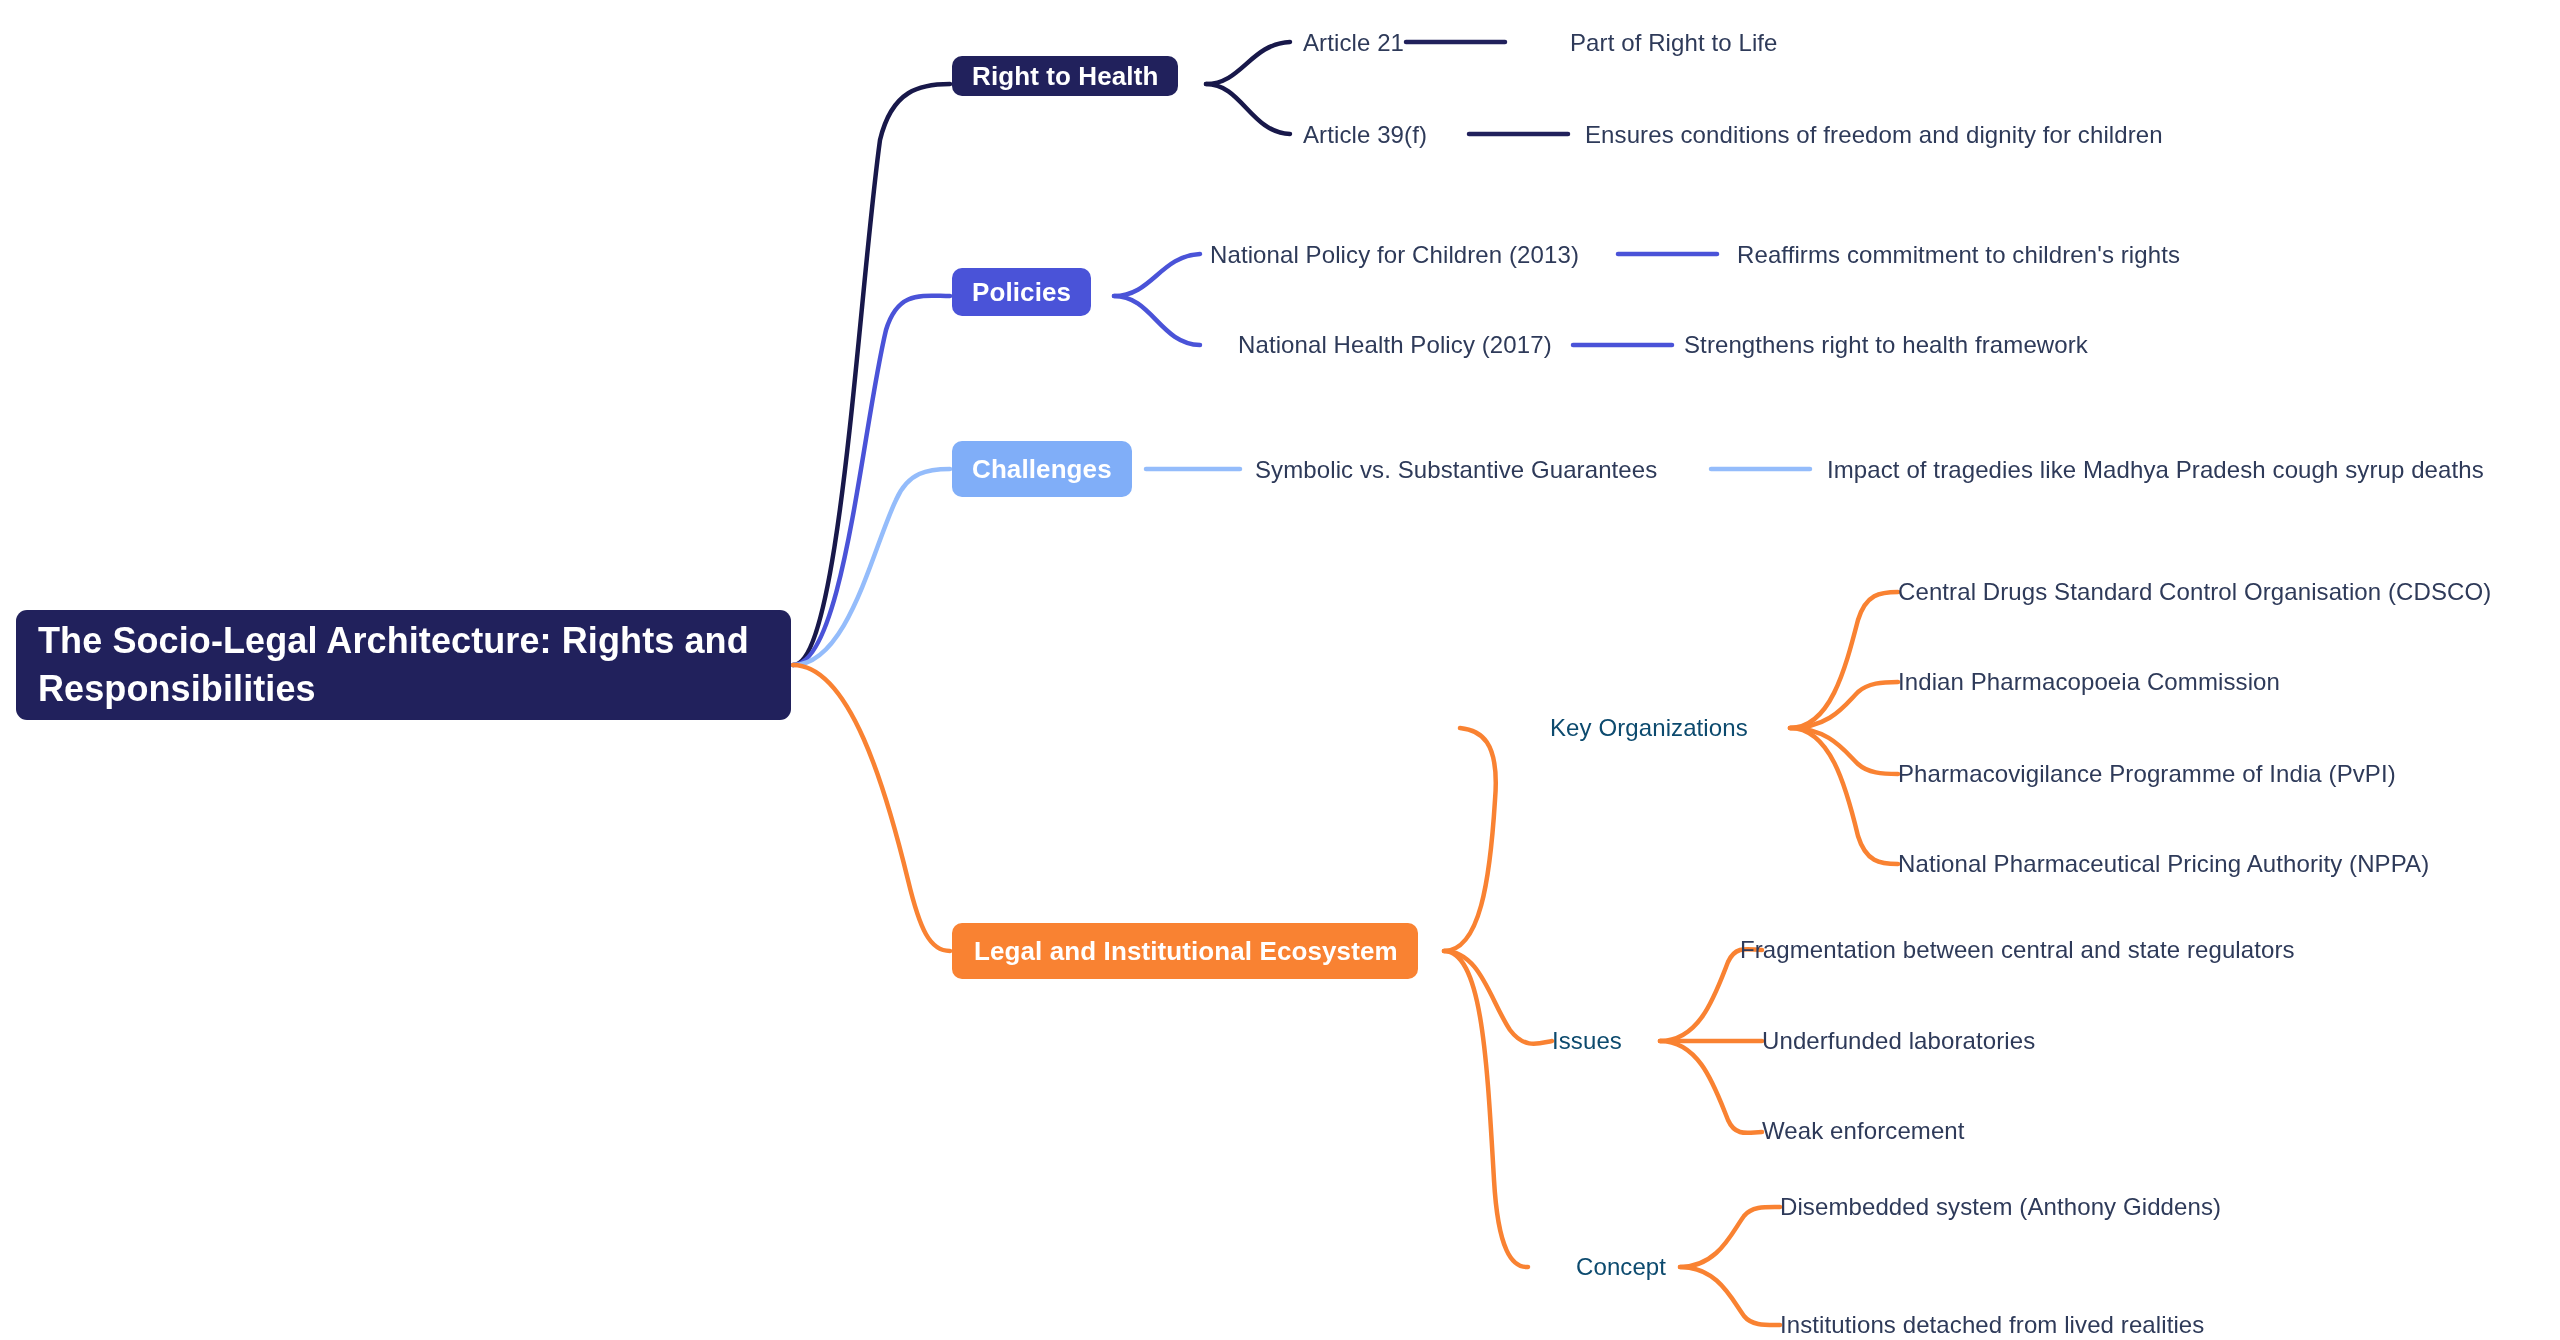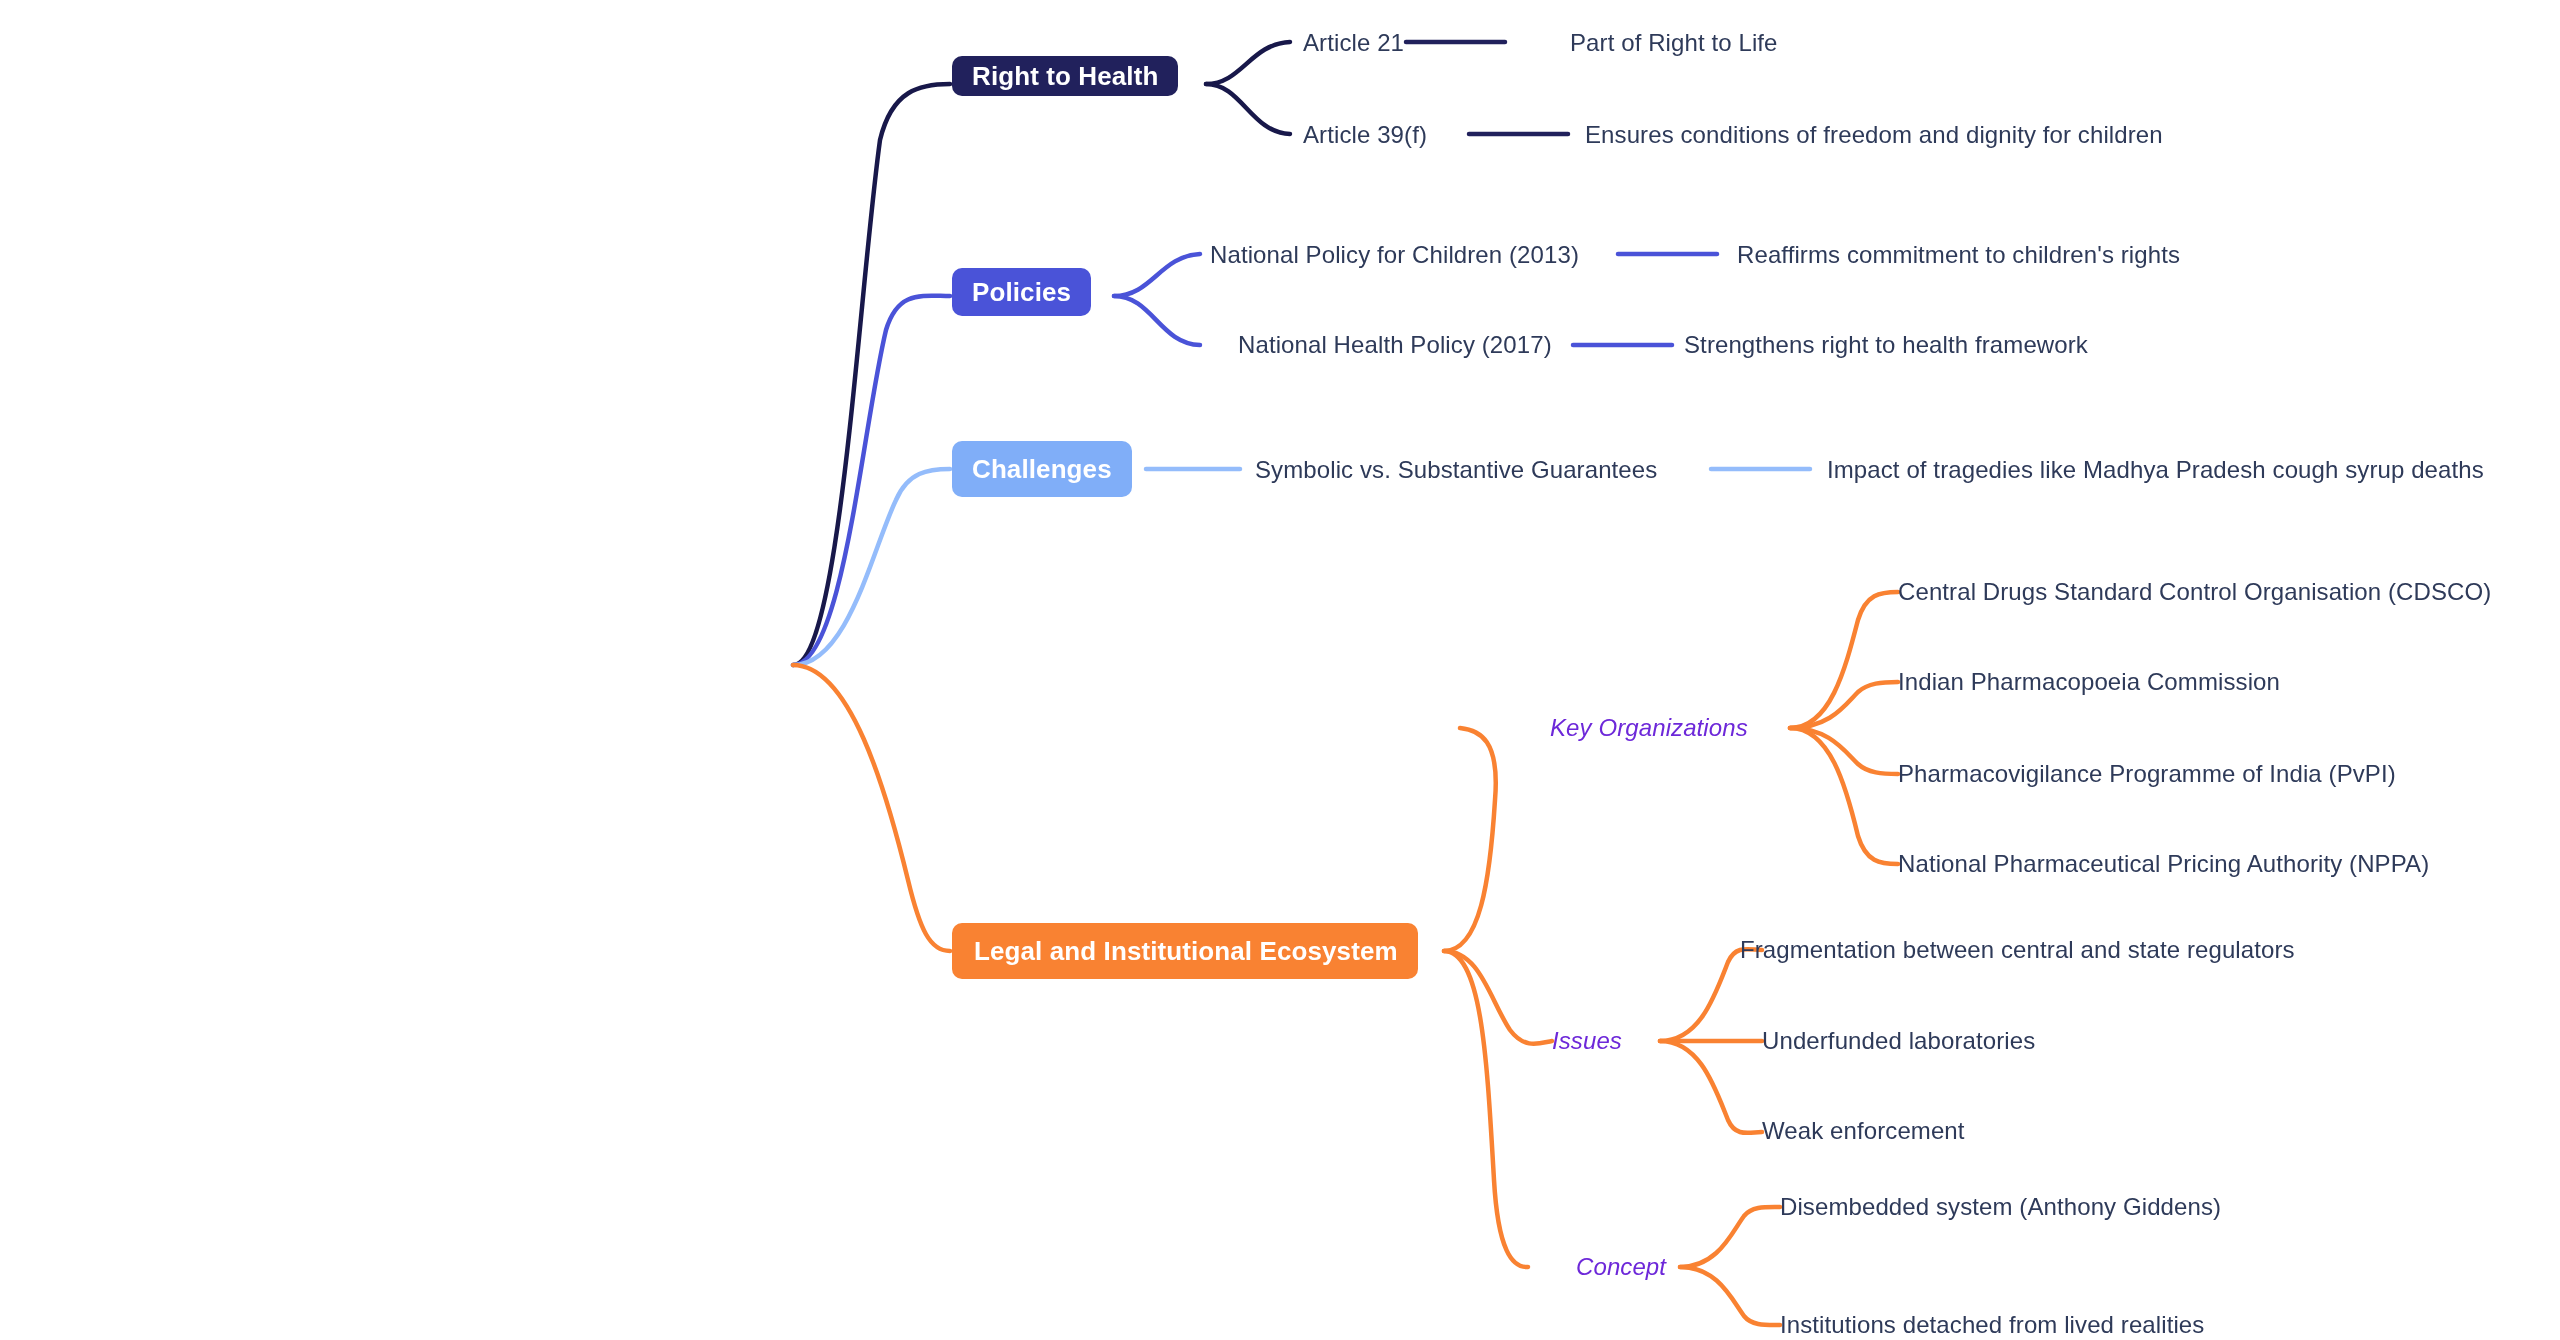--- a/index.html
+++ b/index.html
@@ -84,22 +84,21 @@
   
   .text-node {
     position: absolute;
     color: #2e3a59;
     font-size: 24px;
     white-space: nowrap;
     line-height: 1;
     letter-spacing: 0.1px;
   }
   .text-node.mid {
-    color: #6d28d9;
-    font-style: italic;
+    color: #0c4a6e;
   }
 </style>
 </head>
 <body>
 
 <div id="mindmap-canvas">
 
   <svg id="edges-layer" viewBox="0 0 2560 1340" width="2560" height="1340" xmlns="http://www.w3.org/2000/svg" fill="none">
 
     <path d="M 793 665 C 840 665, 858 300, 880 140 C 892 90, 920 84, 950 84" stroke="#18184a" stroke-width="4.5" fill="none" stroke-linecap="round"></path>
@@ -131,20 +130,23 @@
     <path d="M 1790 728 C 1830 728, 1846 786, 1858 836 C 1866 862, 1880 864, 1898 864" stroke="#f98232" stroke-width="4.5" fill="none" stroke-linecap="round"></path>
 
     <path d="M 1660 1041 C 1700 1041, 1715 995, 1728 962 C 1736 944, 1750 950, 1762 950" stroke="#f98232" stroke-width="4.5" fill="none" stroke-linecap="round"></path>
     <path d="M 1660 1041 L 1762 1041" stroke="#f98232" stroke-width="4.5" fill="none" stroke-linecap="round"></path>
     <path d="M 1660 1041 C 1700 1041, 1715 1088, 1728 1120 C 1736 1138, 1750 1132, 1762 1132" stroke="#f98232" stroke-width="4.5" fill="none" stroke-linecap="round"></path>
 
     <path d="M 1680 1267 C 1718 1267, 1732 1232, 1744 1216 C 1752 1206, 1766 1207, 1780 1207" stroke="#f98232" stroke-width="4.5" fill="none" stroke-linecap="round"></path>
     <path d="M 1680 1267 C 1718 1267, 1732 1300, 1744 1316 C 1752 1326, 1766 1325, 1780 1325" stroke="#f98232" stroke-width="4.5" fill="none" stroke-linecap="round"></path>
   </svg>
 
+  <div class="node" id="root-node">
+    <span>The Socio-Legal Architecture: Rights and Responsibilities</span>
+  </div>
 
   <div class="node badge" id="badge-right-to-health">
     <span>Right to Health</span>
   </div>
   <div class="node badge" id="badge-policies">
     <span>Policies</span>
   </div>
   <div class="node badge" id="badge-challenges">
     <span>Challenges</span>
   </div>

